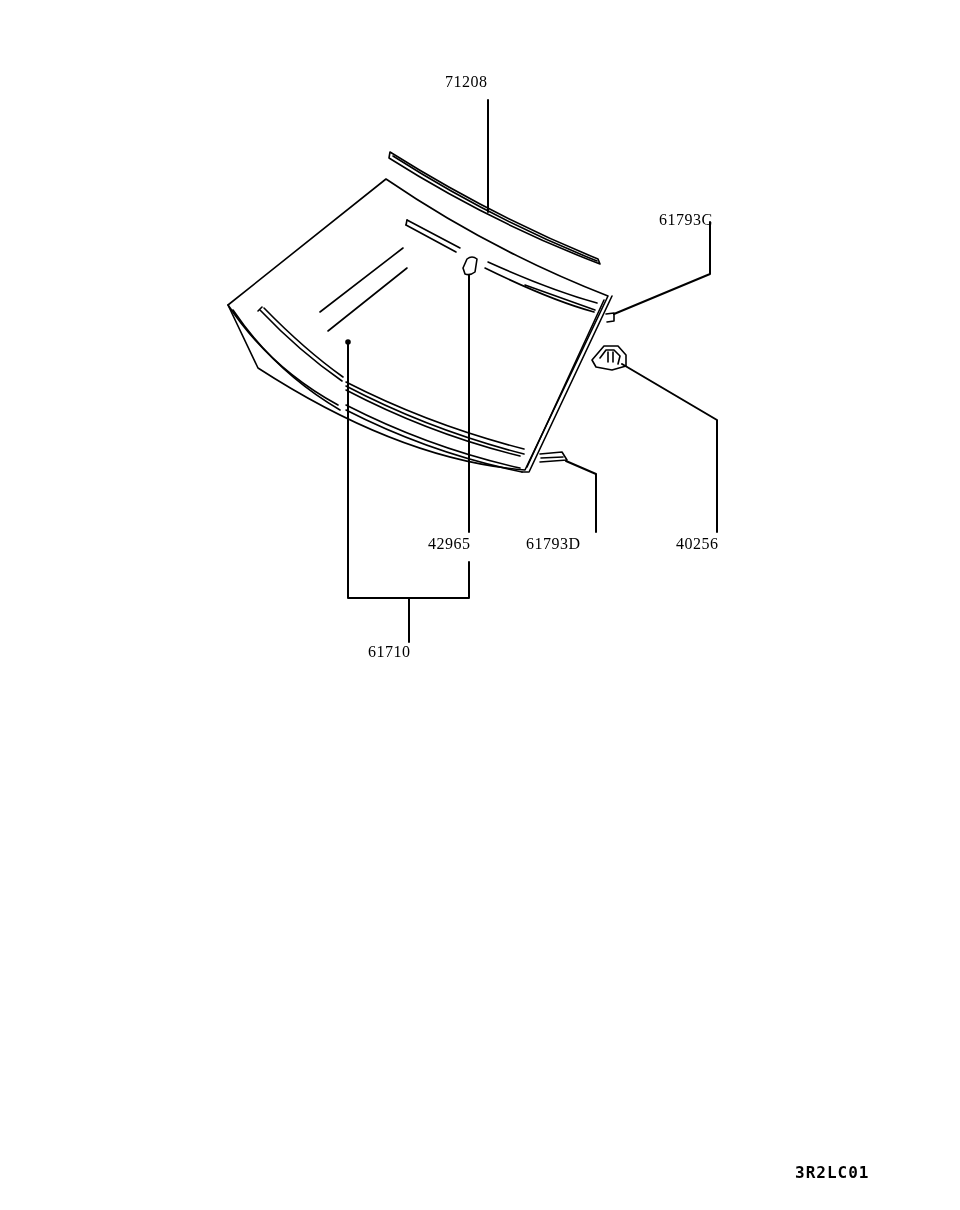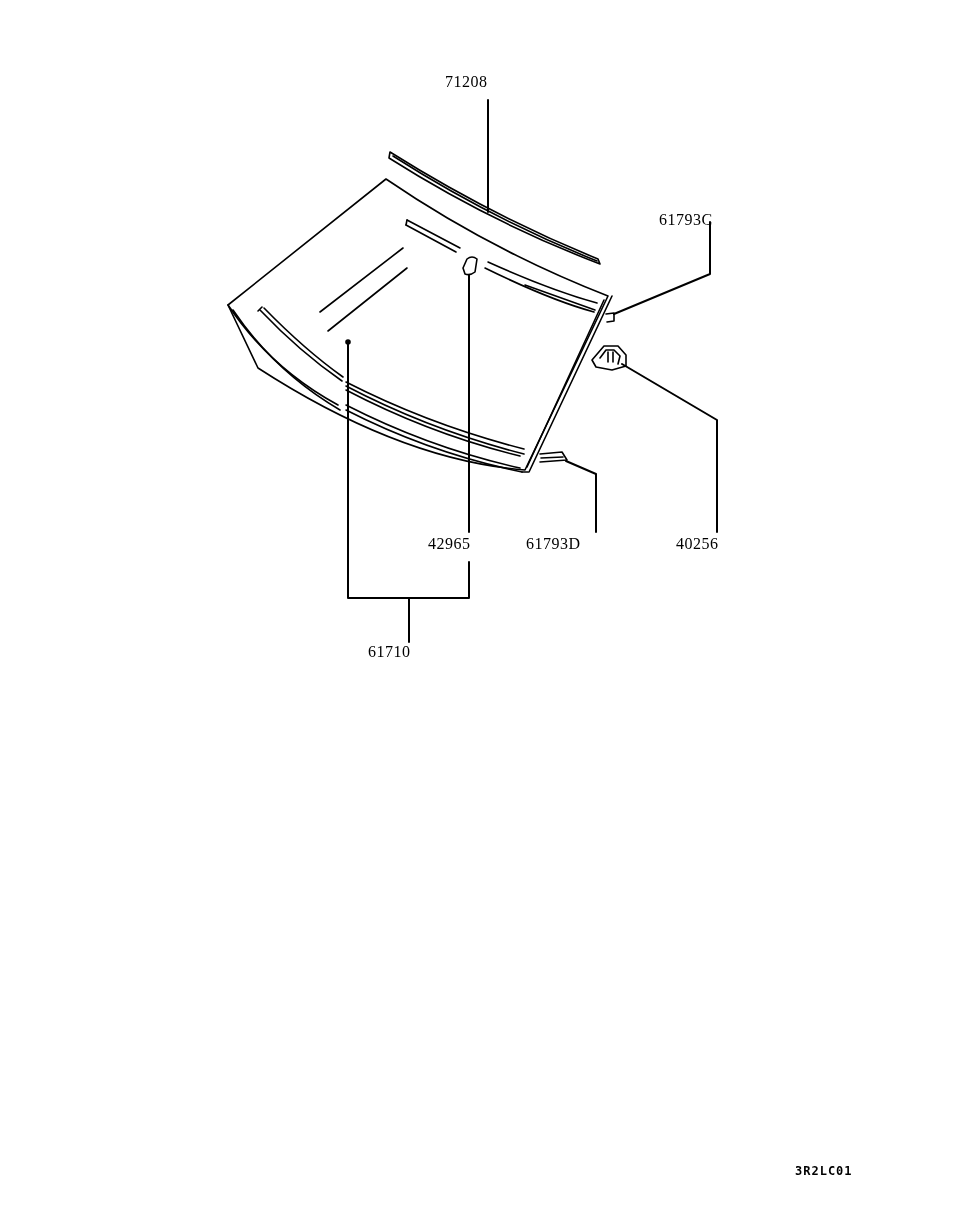--- a/index.html
+++ b/index.html
@@ -1,19 +1,19 @@
 <!DOCTYPE html>
 <html><head>
 <meta charset="utf-8">
 <style>
   html, body { margin:0; padding:0; background:#ffffff; }
   body { width:960px; height:1210px; position:relative; overflow:hidden; }
   svg.diagram { position:absolute; left:0; top:0; }
   .lbl { position:absolute; font-family:Liberation Serif, serif; font-size:16px; color:#000; line-height:1; letter-spacing:0.5px; }
-  .code { position:absolute; font-family:"DejaVu Sans Mono", monospace; font-size:12px; color:#000; line-height:1; letter-spacing:1px; font-weight:bold; }
+  .code { position:absolute; font-family:"DejaVu Sans Mono", monospace; font-size:16px; color:#000; line-height:1; letter-spacing:1px; font-weight:bold; }
 </style>
 </head>
 <body>
 
 <svg class="diagram" width="960" height="1210" viewBox="0 0 960 1210" fill="none" stroke="#000" stroke-width="1.6" stroke-linejoin="round" stroke-linecap="round">
 
   <g>
     <path d="M390 152 Q490 215 598 259 L600 264 Q490 222 389 158 Z"></path>
     <path d="M393 156 Q490 218 597 261"></path>
   </g>

